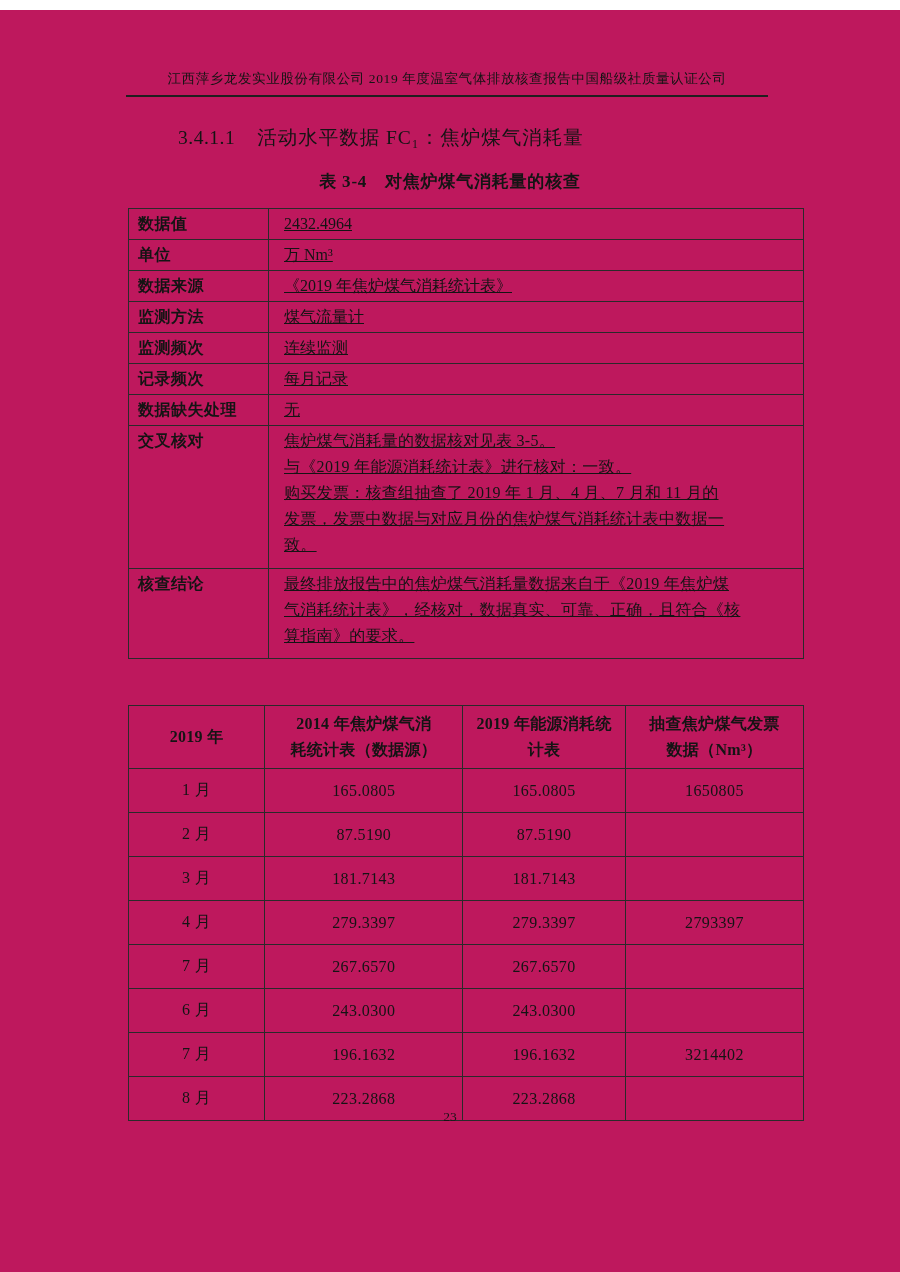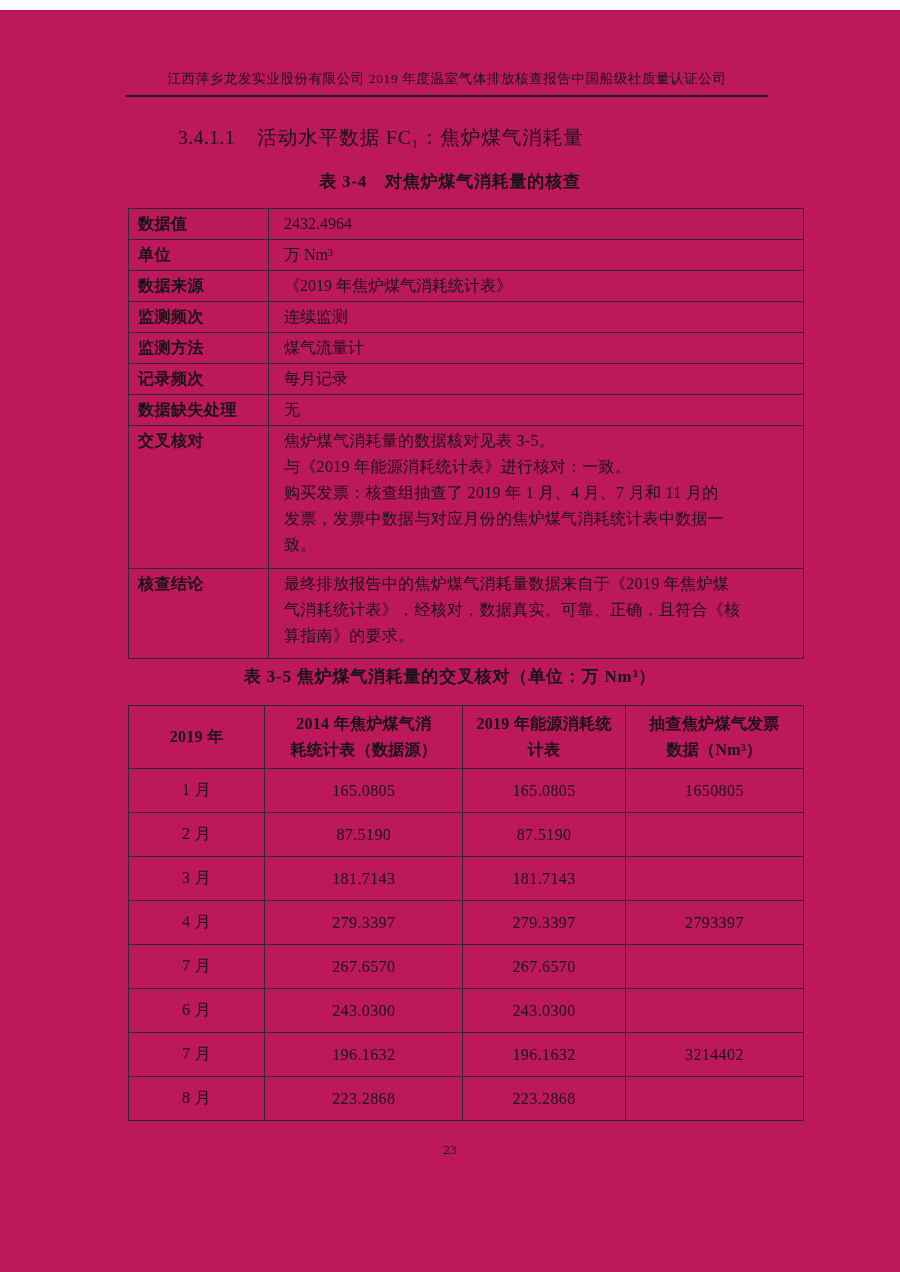--- a/index.html
+++ b/index.html
@@ -78,20 +78,21 @@
     text-align: left;
     padding-left: 9px;
     font-weight: bold;
     letter-spacing: 0.5px;
     vertical-align: middle;
   }
   .t34 td {
     padding-left: 15px;
     padding-right: 8px;
     vertical-align: middle;
+    text-decoration: underline;
   }
   .t34 tr.r-s  { height: 31px; }
   .t34 tr.r-xl { height: 143px; }
   .t34 tr.r-l  { height: 90px; }
   .t34 tr.r-xl th, .t34 tr.r-l th { vertical-align: top; padding-top: 5px; }
   .t34 tr.r-xl td, .t34 tr.r-l td {
     vertical-align: top;
     padding-top: 2px;
     line-height: 26px;
     white-space: pre-line;
@@ -117,21 +118,21 @@
   .t35 tbody td {
     text-align: center;
     vertical-align: middle;
     letter-spacing: 0.4px;
   }
 
   
   .page-number {
     position: absolute;
     left: 0;
-    top: 1132px;
+    top: 1099px;
     width: 100%;
     text-align: center;
     font-size: 13.5px;
   }
 </style>
 </head>
 <body>
 
 <div class="page">
 
@@ -153,26 +154,26 @@
       </tr>
       <tr class="r-s">
         <th>单位</th>
         <td>万 Nm³</td>
       </tr>
       <tr class="r-s">
         <th>数据来源</th>
         <td>《2019 年焦炉煤气消耗统计表》</td>
       </tr>
       <tr class="r-s">
+        <th>监测方法</th>
+        <td>煤气流量计</td>
+      </tr>
+      <tr class="r-s">
         <th>监测频次</th>
         <td>连续监测</td>
-      </tr>
-      <tr class="r-s">
-        <th>监测方法</th>
-        <td>煤气流量计</td>
       </tr>
       <tr class="r-s">
         <th>记录频次</th>
         <td>每月记录</td>
       </tr>
       <tr class="r-s">
         <th>数据缺失处理</th>
         <td>无</td>
       </tr>
       <tr class="r-xl">
@@ -185,21 +186,20 @@
       </tr>
       <tr class="r-l">
         <th>核查结论</th>
         <td>最终排放报告中的焦炉煤气消耗量数据来自于《2019 年焦炉煤
 气消耗统计表》，经核对，数据真实、可靠、正确，且符合《核
 算指南》的要求。</td>
       </tr>
     </tbody>
   </table>
 
-  <div class="table-caption cap-35">表 3-5 焦炉煤气消耗量的交叉核对（单位：万 Nm³）</div>
 
   <table class="t35">
     <colgroup>
         <col class="c1">
         <col class="c2">
         <col class="c3">
         <col class="c4">
       </colgroup>
     <thead>
       <tr>

